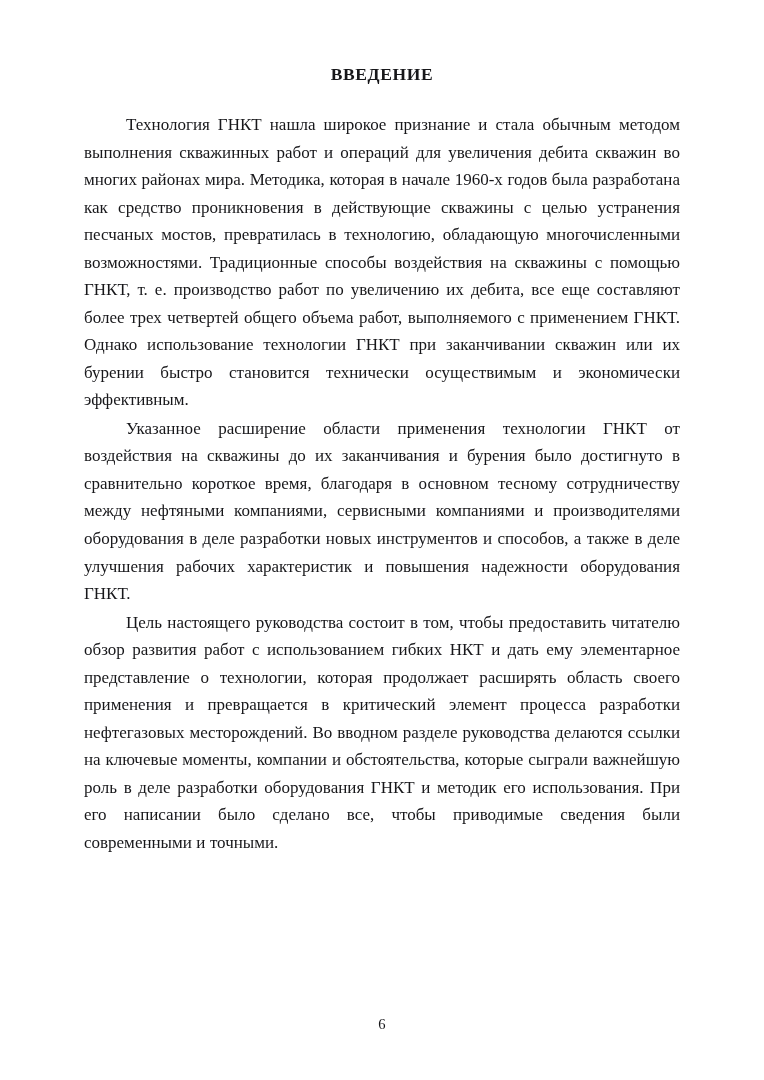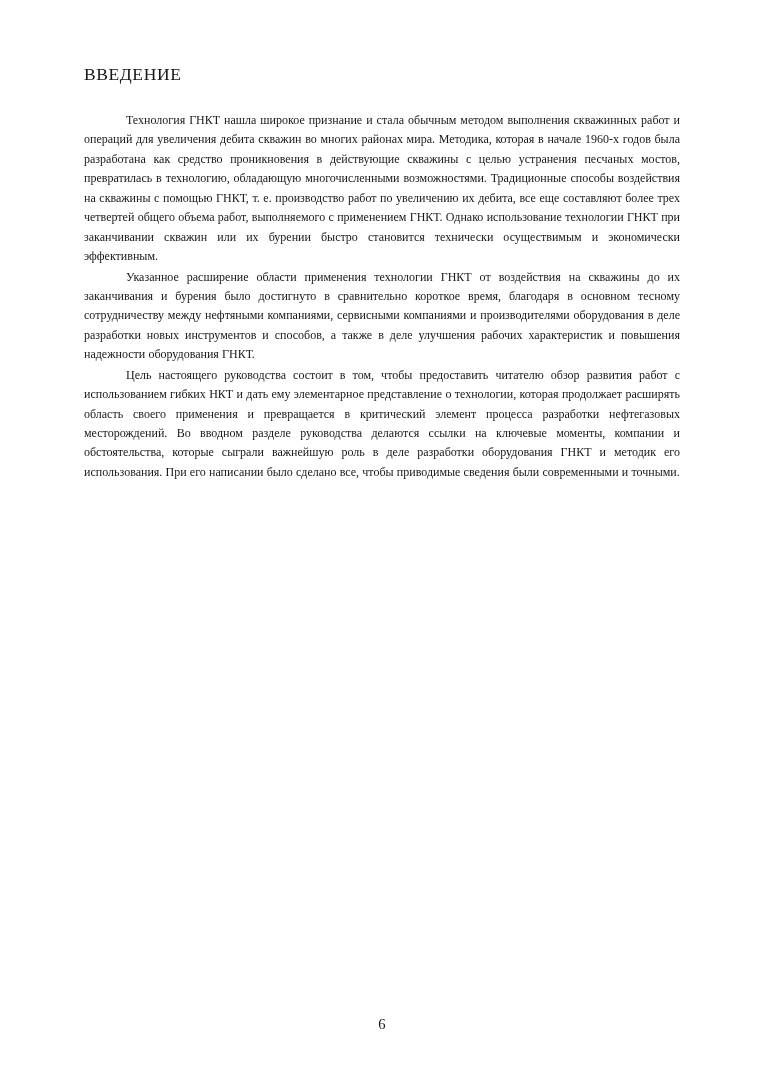--- a/index.html
+++ b/index.html
@@ -17,29 +17,29 @@
     font-family: "Liberation Serif", serif;
     color: #17171a;
   }
   .content {
     position: absolute;
     left: 84px;
     top: 64px;
     width: 596px;
   }
   .doc-title {
-    text-align: left;
+    text-align: center;
     font-size: 17.5px;
-    font-weight: normal;
+    font-weight: bold;
     letter-spacing: 0.6px;
     margin: 0 0 26px 0;
     font-family: "Liberation Serif", serif;
   }
   .para {
-    font-size: 12px;
+    font-size: 17px;
     line-height: 1.62;
     text-align: justify;
     text-indent: 42px;
     margin: 0 0 1px 0;
     hyphens: manual;
     word-spacing: 0.2px;
   }
   .page-number {
     position: absolute;
     left: 0;

